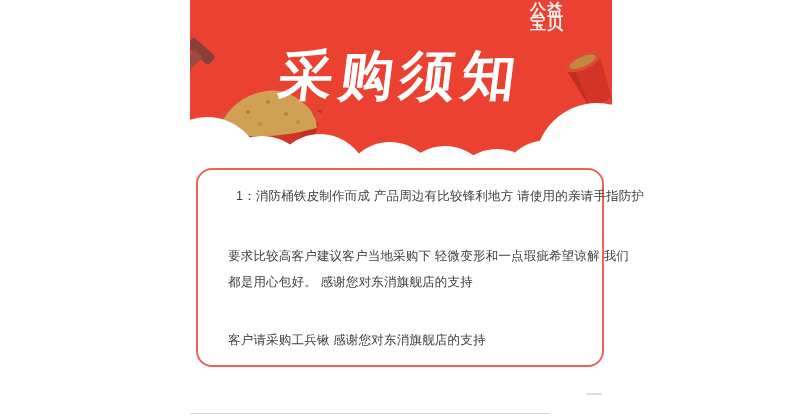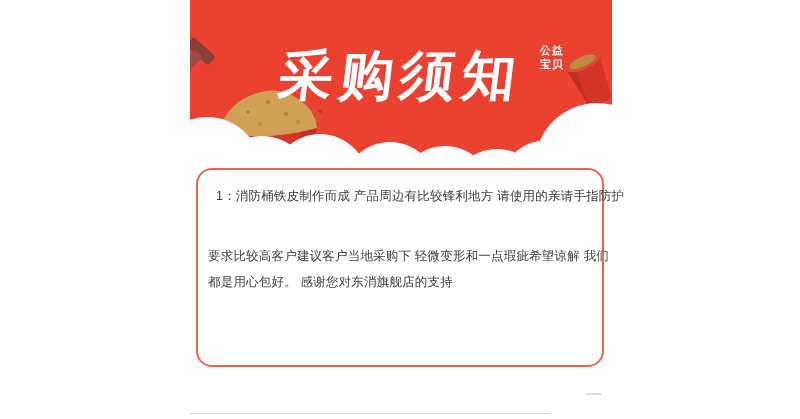--- a/index.html
+++ b/index.html
@@ -17,26 +17,26 @@
   .c3{left:82px;top:134px;width:96px;height:96px;}
   .c4{left:152px;top:142px;width:96px;height:96px;}
   .c5{left:207px;top:146px;width:96px;height:96px;}
   .c6{left:259px;top:149px;width:96px;height:96px;}
   .c7{left:308px;top:140px;width:100px;height:100px;}
   .c8{left:345px;top:103px;width:124px;height:124px;}
   .main-title{position:absolute;left:0;right:0;top:44px;z-index:3;text-align:center;
     color:#ffffff;font-size:54px;font-weight:900;letter-spacing:7px;line-height:62px;}
   .main-title .skew{display:inline-block;transform:skewX(-7deg);}
   .charity{position:absolute;top:3px;right:48px;z-index:4;color:rgba(255,255,255,0.93);
-    font-size:11px;font-weight:bold;line-height:14px;text-align:center;letter-spacing:1px;margin-top:40px;}
+    font-size:16px;font-weight:bold;line-height:14px;text-align:center;letter-spacing:1px;}
 
   
   .notice-box{position:absolute;left:196px;top:168px;width:404px;height:195px;
     background:#ffffff;border:2px solid #ef6450;border-radius:16px;z-index:5;}
-  .nline{position:absolute;color:#3c3c3c;font-size:12.5px;line-height:17px;white-space:nowrap;letter-spacing:0.2px;}
+  .nline{position:absolute;color:#3c3c3c;font-size:12.5px;line-height:17px;white-space:nowrap;letter-spacing:0.2px;margin-left:20px;}
   .ln1{left:18px;top:18px;}
   .ln2{left:18px;top:52px;}
   .ln3{left:10px;top:78px;}
   .ln4{left:10px;top:104px;}
   .ln5{left:16px;top:136px;}
   .ln6{left:10px;top:162px;}
 
   
   .divider{position:absolute;left:190px;top:413px;width:360px;height:1px;background:#d9d9d9;}
   .dash{position:absolute;left:586px;top:393px;width:16px;height:2px;background:#dcdcdc;border-radius:1px;}
@@ -95,18 +95,19 @@
 
     <div class="main-title">
       <span class="skew">采购须知</span>
     </div>
   </div>
 
   <div class="notice-box">
     <div class="nline ln1">1：消防桶铁皮制作而成  产品周边有比较锋利地方  请使用的亲请手指防护</div>
     <div class="nline ln3">要求比较高客户建议客户当地采购下  轻微变形和一点瑕疵希望谅解  我们</div>
     <div class="nline ln4">都是用心包好。 感谢您对东消旗舰店的支持</div>
+    <div class="nline ln6">客户请采购工兵锹     感谢您对东消旗舰店的支持</div>
   </div>
 
   <div class="dash"></div>
   <div class="divider"></div>
 
 </div>
 
 </body></html>

